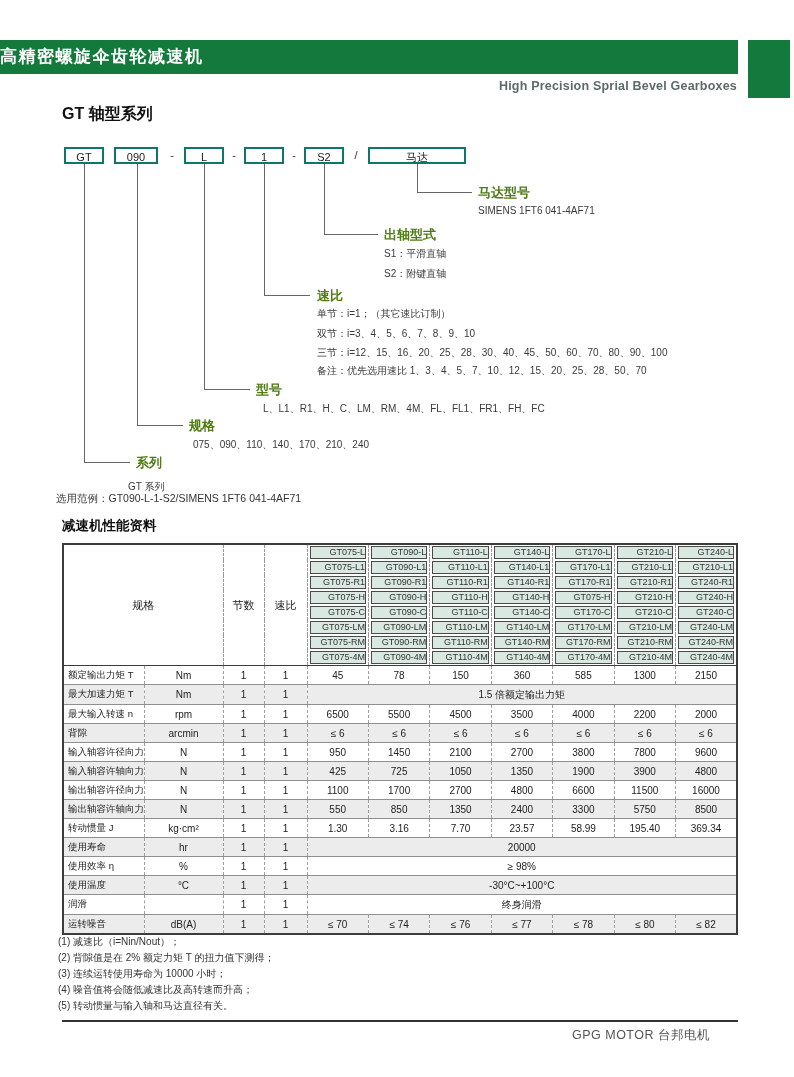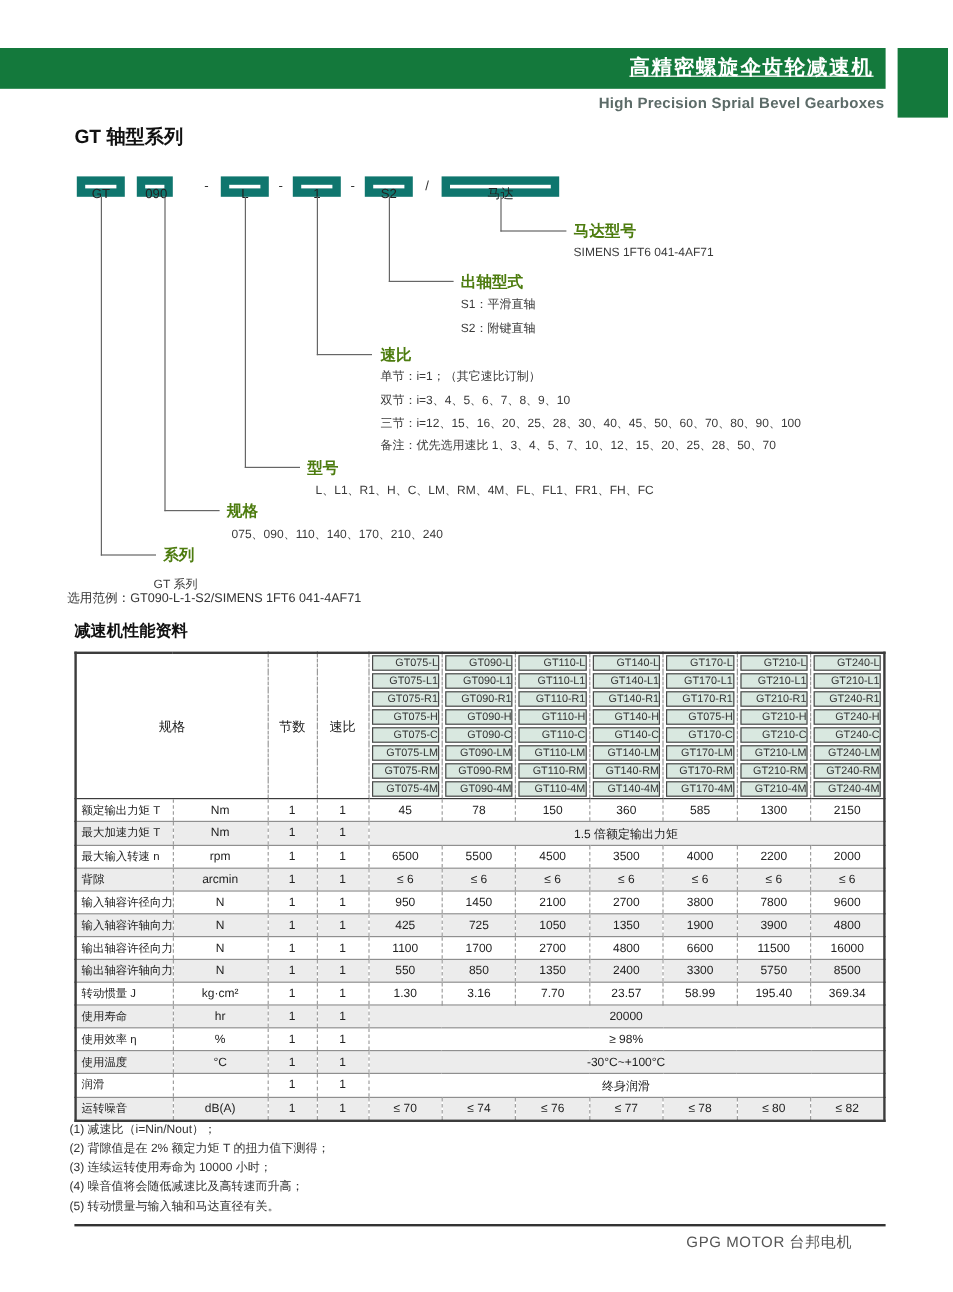--- a/index.html
+++ b/index.html
@@ -1,29 +1,29 @@
 <!DOCTYPE html>
 <html><head>
 <meta charset="utf-8">
 <style>
   html,body{margin:0;padding:0;background:#fff;}
   .page{position:relative;width:794px;height:1077px;background:#ffffff;overflow:hidden;
         font-family:"Liberation Sans","DejaVu Sans",sans-serif;color:#222;margin:0 auto;}
 
   
   .topbar{position:absolute;left:0;top:40px;width:738px;height:34px;background:#14793c;
-          color:#fff;font-weight:bold;font-size:17px;line-height:34px;text-align:right;
-          padding-right:10px;box-sizing:border-box;letter-spacing:1.5px;text-decoration:underline;}
+          color:#fff;font-weight:bold;font-size:17px;line-height:34px;text-align:left;
+          padding-right:10px;box-sizing:border-box;letter-spacing:1.5px;}
   .topsquare{position:absolute;left:748px;top:40px;width:42px;height:58px;background:#14793c;}
   .subtitle{position:absolute;left:0;top:79px;width:737px;text-align:right;
             font-size:12.5px;font-weight:bold;color:#5c6b68;letter-spacing:0.2px;}
   .section-title{position:absolute;left:62px;top:104px;margin:0;font-size:16px;font-weight:bold;color:#111;}
 
   
-  .pbox{position:absolute;top:147px;height:17px;line-height:16px;border:7px solid #0f766e;
+  .pbox{position:absolute;top:147px;height:17px;line-height:16px;border:2px solid #0f766e;
         text-align:center;font-size:11px;color:#222;box-sizing:border-box;background:#fff;}
   .psep{position:absolute;top:147px;height:17px;line-height:17px;font-size:11px;color:#333;text-align:center;}
   .vline{position:absolute;width:1px;background:#666;}
   .hline{position:absolute;height:1px;background:#666;}
   .co{position:absolute;font-weight:bold;font-size:13px;color:#4d7c0f;white-space:nowrap;}
   .co-sub{position:absolute;font-size:10px;color:#3a3a3a;white-space:nowrap;}
   .example{position:absolute;left:56px;top:492px;font-size:10.5px;color:#333;}
 
   
   .perf-title{position:absolute;left:62px;top:517px;font-size:13.5px;font-weight:bold;color:#111;}
@@ -53,21 +53,21 @@
 <div class="page">
 
   <div class="topbar">
     <span>高精密螺旋伞齿轮减速机</span>
   </div>
   <div class="topsquare"></div>
   <div class="subtitle">High Precision Sprial Bevel Gearboxes</div>
   <h1 class="section-title">GT 轴型系列</h1>
 
   <div class="pbox" style="left:64px;width:40px">GT</div>
-  <div class="pbox" style="left:114px;width:30px">090</div>
+  <div class="pbox" style="left:114px;width:44px">090</div>
   <div class="psep" style="left:164px;width:16px">-</div>
   <div class="pbox" style="left:184px;width:40px">L</div>
   <div class="psep" style="left:226px;width:16px">-</div>
   <div class="pbox" style="left:244px;width:40px">1</div>
   <div class="psep" style="left:286px;width:16px">-</div>
   <div class="pbox" style="left:304px;width:40px">S2</div>
   <div class="psep" style="left:348px;width:16px">/</div>
   <div class="pbox" style="left:368px;width:98px">马达</div>
 
   <div class="vline" style="left:417px;top:164px;height:29px"></div>

